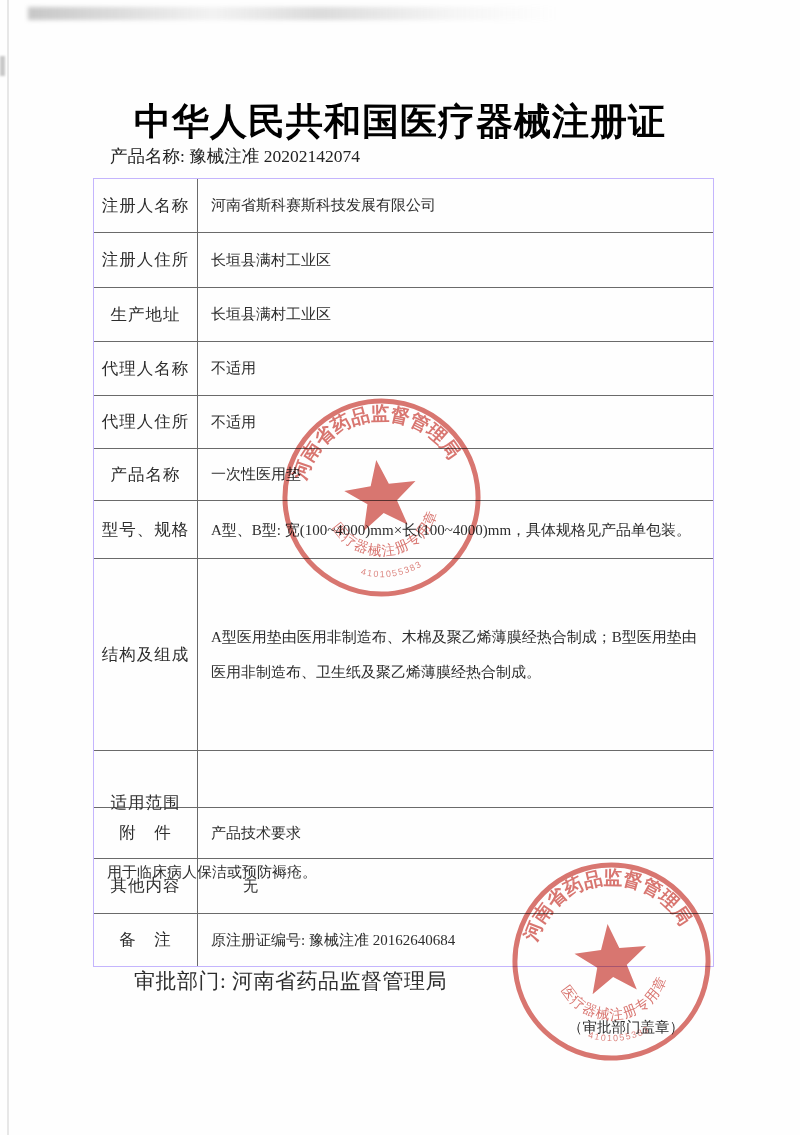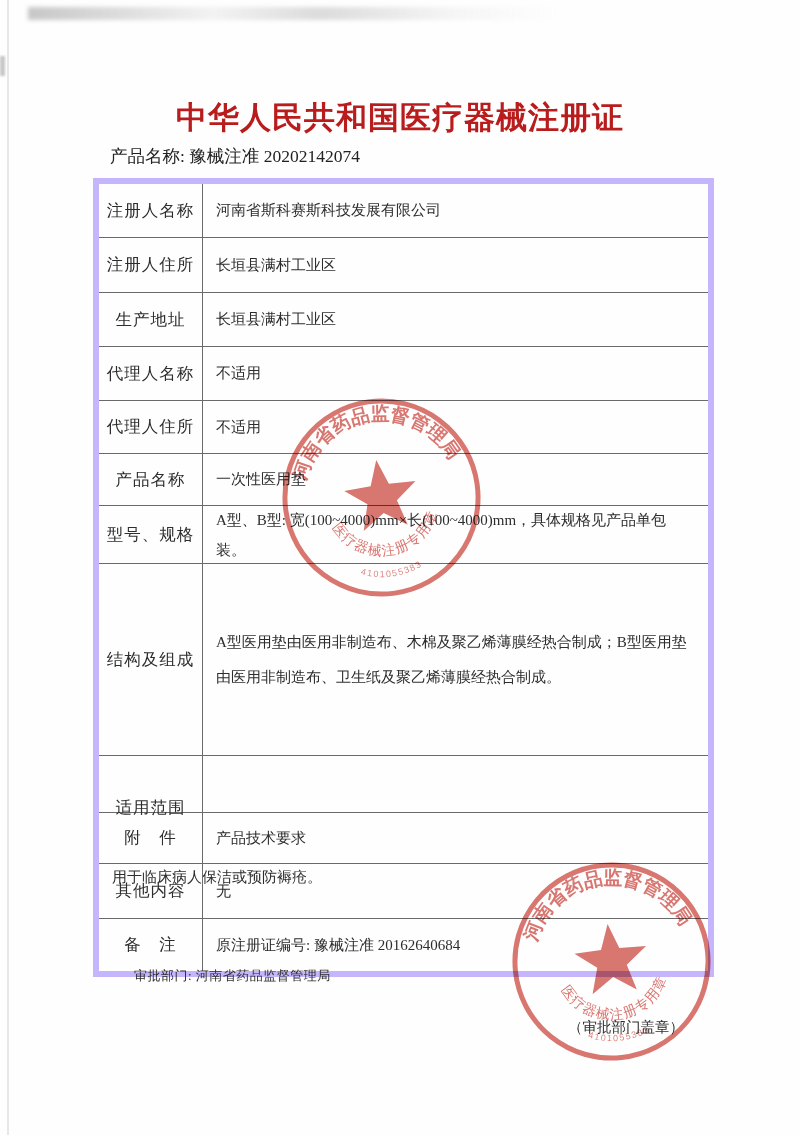--- a/index.html
+++ b/index.html
@@ -24,30 +24,30 @@
     background:rgba(100,100,100,.35);filter:blur(1px);
   }
   .artifact-left{
     position:absolute;left:7px;top:0;bottom:0;width:2px;
     background:rgba(150,150,150,.22);
   }
 
   .title{
     position:absolute;left:0;right:0;top:97px;margin:0;
     text-align:center;
-    font-size:31px;font-weight:bold;letter-spacing:1px;color:#b91c1c;
+    font-size:37px;font-weight:bold;letter-spacing:1px;color:#000000;
   }
   .cert-no{
     position:absolute;left:110px;top:144px;
     font-size:17.5px;color:#222;
   }
 
   .cert-table{
     position:absolute;left:93px;top:178px;width:621px;
-    border:6px solid #c4b5fd;
+    border:1px solid #c4b5fd;
     box-sizing:border-box;
     background:transparent;
   }
   .row{display:flex;border-bottom:1px solid #6a6a6a;box-sizing:border-box;}
   .row:last-child{border-bottom:none;justify-content:center;}
   .cell{box-sizing:border-box;}
   .cell.label{
     width:104px;flex:0 0 104px;
     border-right:1px solid #6a6a6a;
     display:flex;align-items:center;justify-content:center;
@@ -57,21 +57,21 @@
   .cell.value{
     flex:1;
     display:flex;align-items:center;
     padding:2px 14px 2px 13px;
     font-size:15px;line-height:31px;color:#2d2d2d;
   }
   .cell.value.tall{line-height:35px;}
 
   .footer-left{
     position:absolute;left:134px;top:967px;
-    font-size:13px;color:#2d2d2d;letter-spacing:.5px;
+    font-size:21px;color:#2d2d2d;letter-spacing:.5px;
   }
   .footer-right{
     position:absolute;left:466px;top:961px;
     font-size:15.5px;color:#2d2d2d;line-height:29px;letter-spacing:.5px;
   }
   .seal-note{
     position:absolute;left:568px;top:1018px;
     font-size:14.5px;color:#2d2d2d;
   }
 
@@ -132,21 +132,21 @@
         <div class="cell value tall">A型医用垫由医用非制造布、木棉及聚乙烯薄膜经热合制成；B型医用垫由医用非制造布、卫生纸及聚乙烯薄膜经热合制成。</div>
       </div>
       <div class="row" style="height: 57px; flex-direction: column;">
         <div class="cell label">适用范围</div>
         <div class="cell value">用于临床病人保洁或预防褥疮。</div>
       </div>
       <div class="row" style="height: 51px;">
         <div class="cell label">附　件</div>
         <div class="cell value">产品技术要求</div>
       </div>
-      <div class="row" style="height: 55px;">
+      <div class="row" style="height: 55px; gap: 32px;">
         <div class="cell label">其他内容</div>
         <div class="cell value">无</div>
       </div>
       <div class="row" style="height: 52px;">
         <div class="cell label">备　注</div>
         <div class="cell value">原注册证编号: 豫械注准 20162640684</div>
       </div>
     </div>
 
   <div class="footer-left">审批部门: 河南省药品监督管理局</div>

